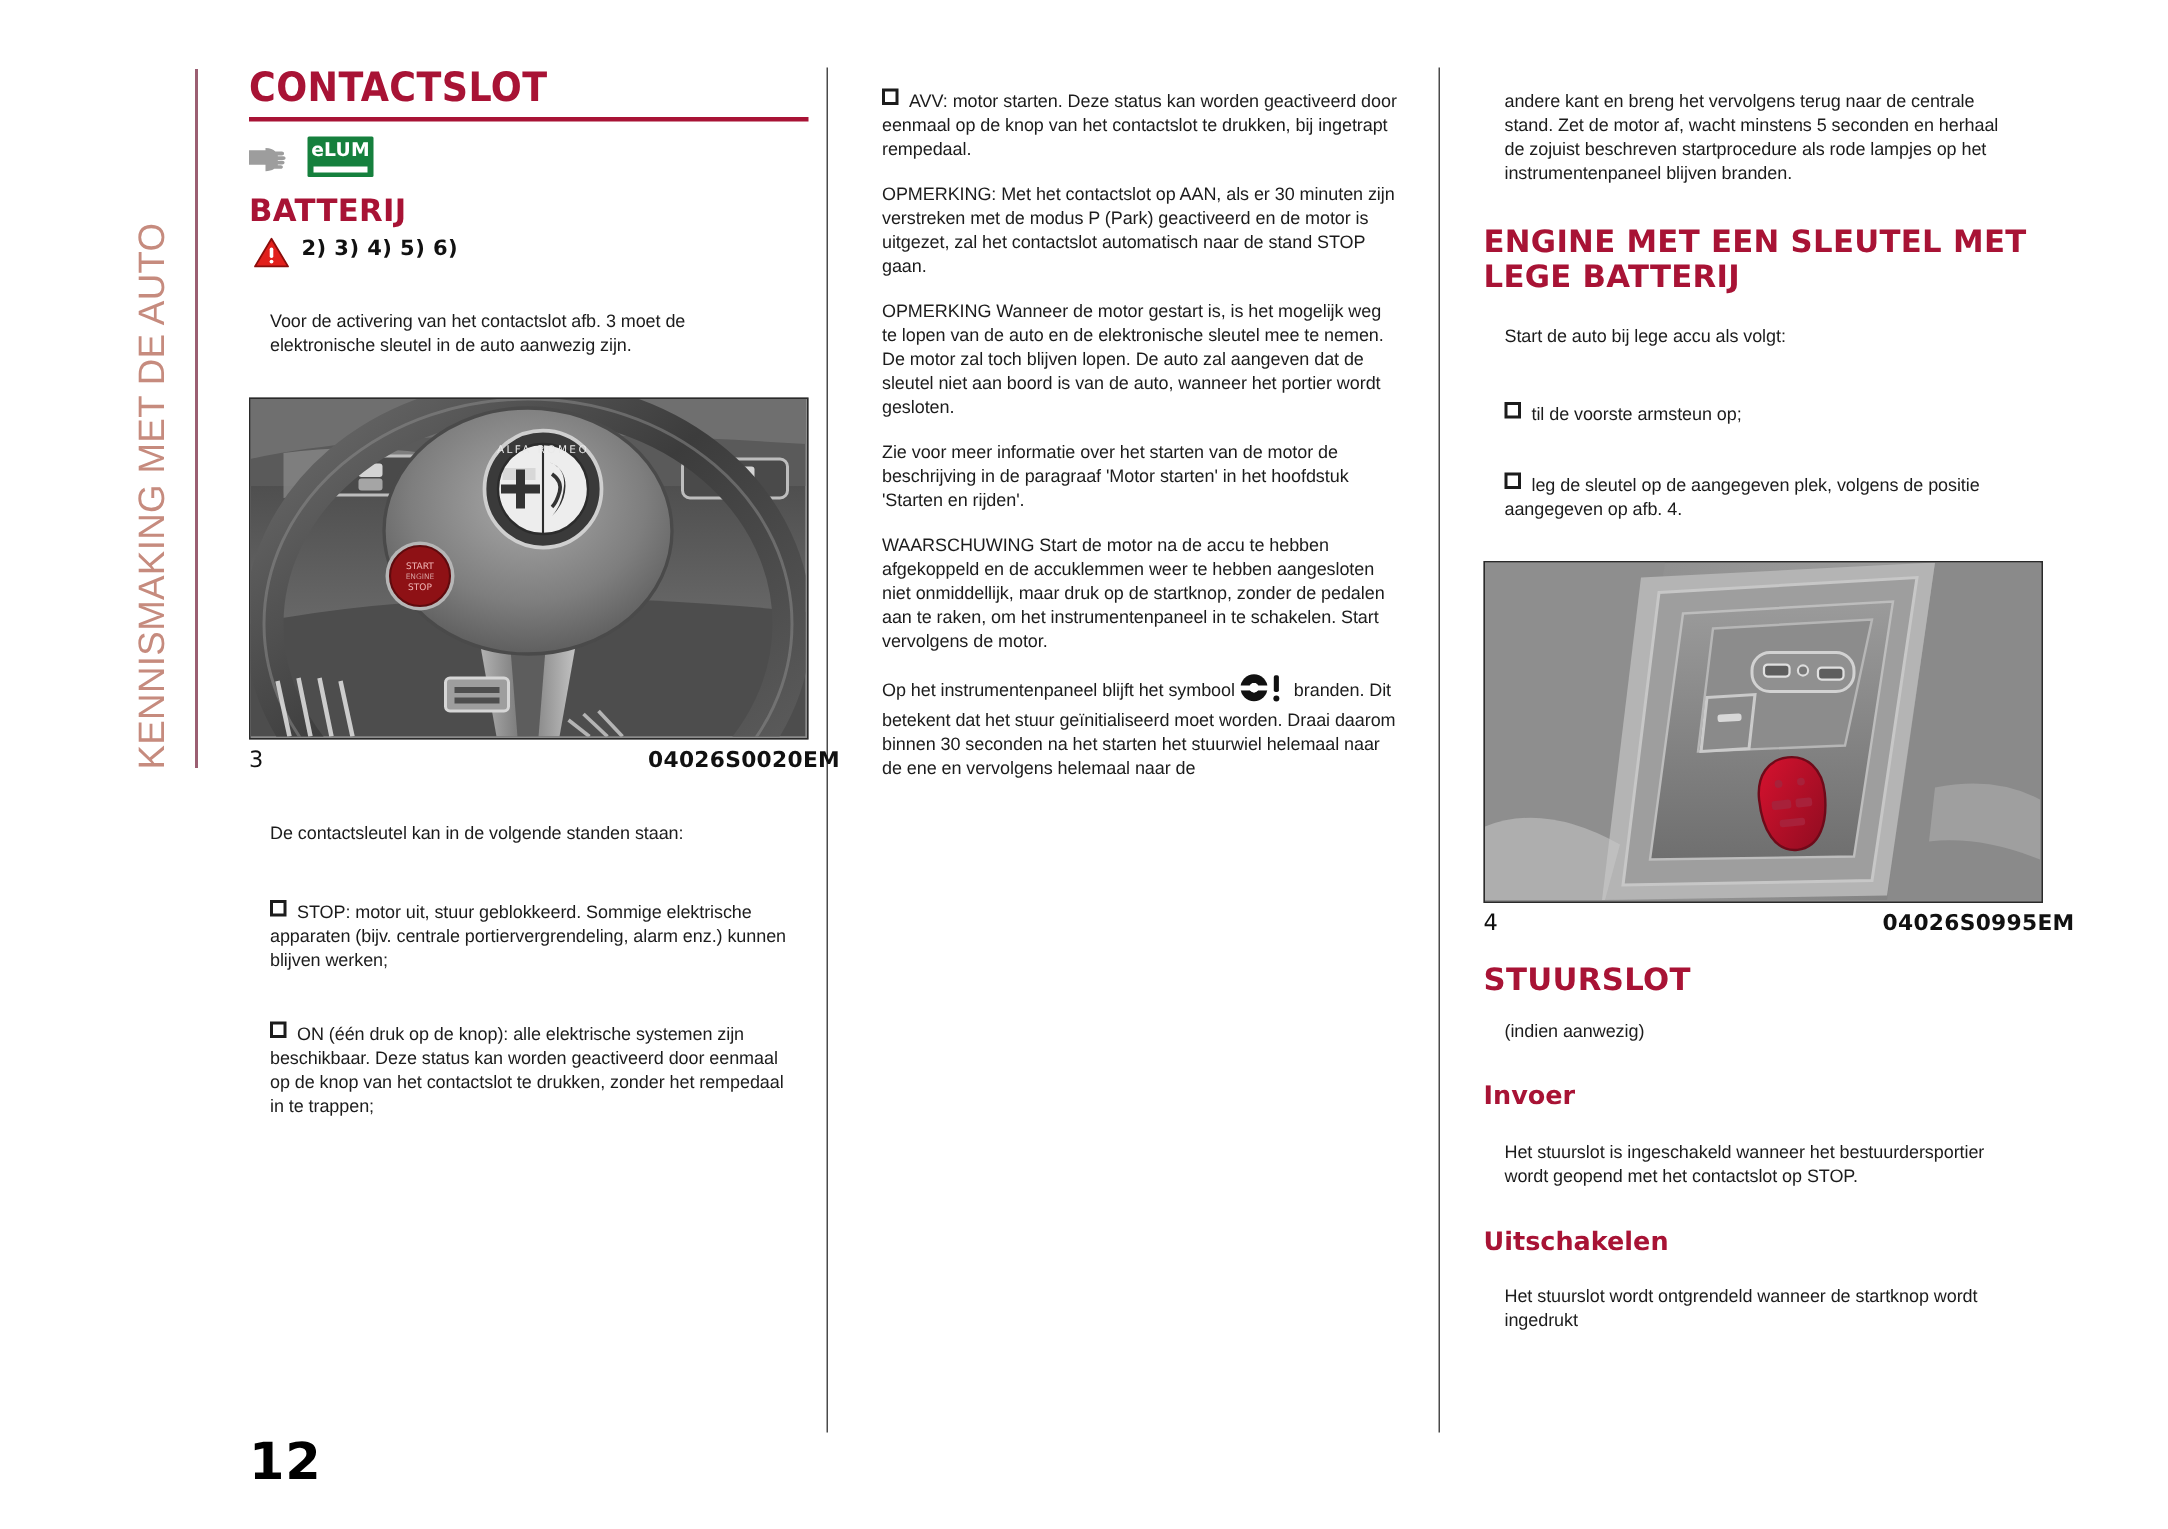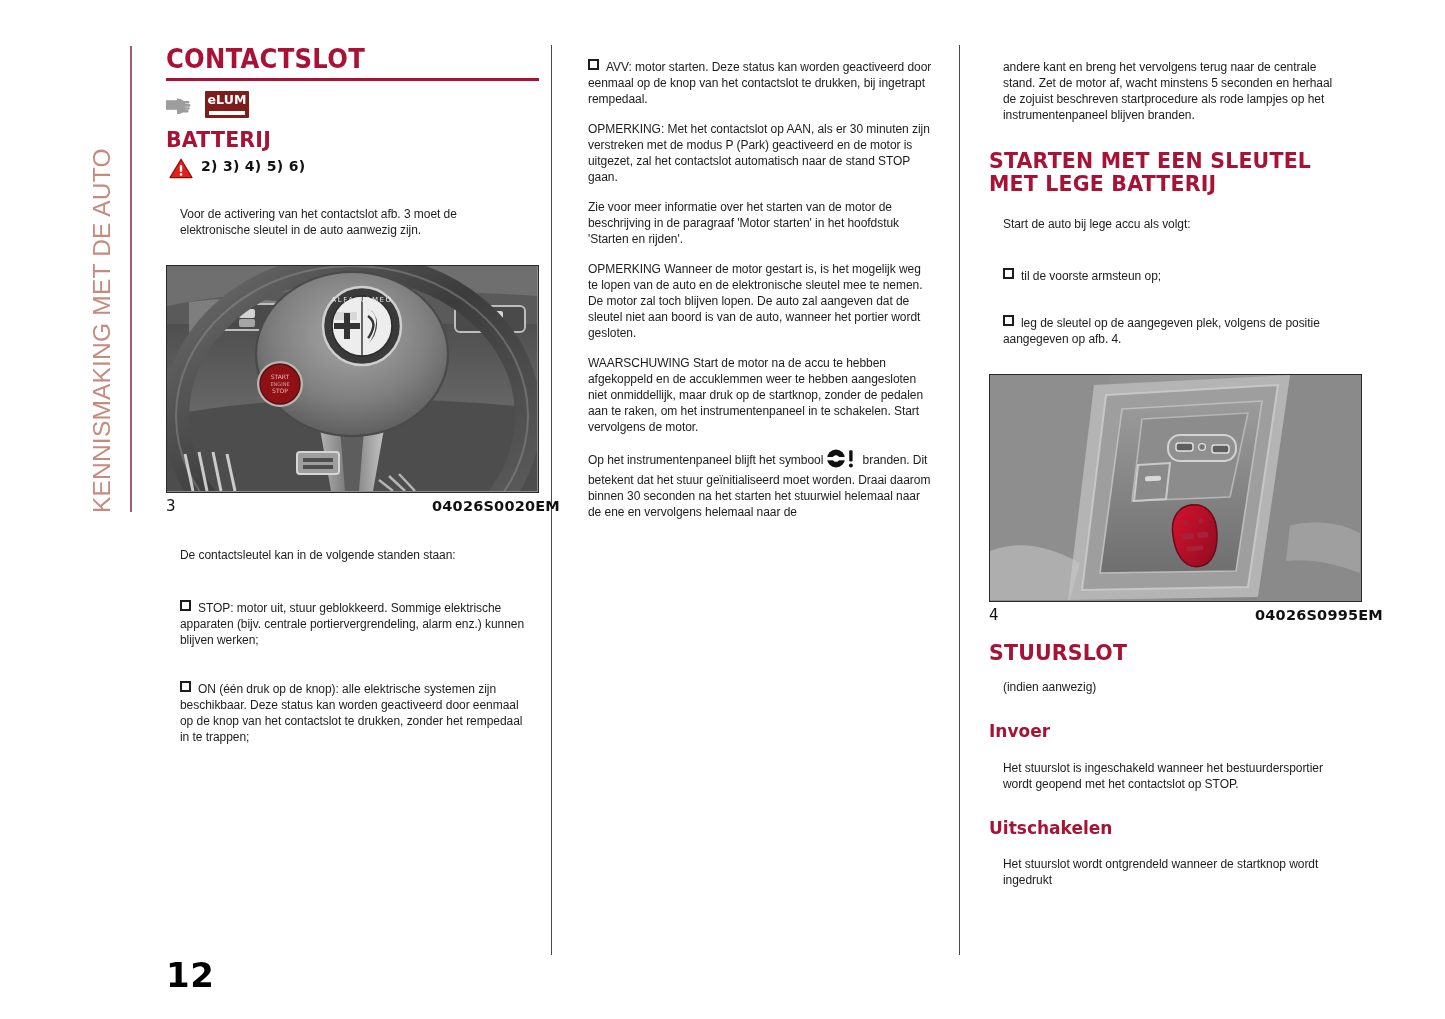--- a/index.html
+++ b/index.html
@@ -146,21 +146,21 @@
     height: 30px;
   }
   .hand-icon { display:block; }
   .elum-book {
     display: inline-flex;
     flex-direction: column;
     justify-content: flex-start;
     align-items: center;
     width: 44px;
     height: 27px;
-    background: #7f1d1d;
+    background: #15803d;
     border-radius: 1px;
     position: relative;
   }
   .elum-book .txt {
     color: #fff;
     font-size: 12.5px;
     font-weight: bold;
     letter-spacing: 0.1px;
     line-height: 17px;
     font-family: "DejaVu Sans", "Liberation Sans", sans-serif;
@@ -404,22 +404,22 @@
 
     <p class="body bullet-line"><span class="sq"></span><span>ON (één druk op de knop): alle elektrische systemen zijn beschikbaar. Deze status kan worden geactiveerd door eenmaal op de knop van het contactslot te drukken, zonder het rempedaal in te trappen;</span></p>
 
   </div>
 
   <div class="col" id="col2">
 
     <p class="body bullet-line"><span class="sq"></span><span>AVV: motor starten. Deze status kan worden geactiveerd door eenmaal op de knop van het contactslot te drukken, bij ingetrapt rempedaal.</span></p>
 
     <p class="body">OPMERKING: Met het contactslot op AAN, als er 30 minuten zijn verstreken met de modus P (Park) geactiveerd en de motor is uitgezet, zal het contactslot automatisch naar de stand STOP gaan.</p>
+    <p class="body">OPMERKING Wanneer de motor gestart is, is het mogelijk weg te lopen van de auto en de elektronische sleutel mee te nemen. De motor zal toch blijven lopen. De auto zal aangeven dat de sleutel niet aan boord is van de auto, wanneer het portier wordt gesloten.</p>
     <p class="body">Zie voor meer informatie over het starten van de motor de beschrijving in de paragraaf 'Motor starten' in het hoofdstuk 'Starten en rijden'.</p>
-    <p class="body">OPMERKING Wanneer de motor gestart is, is het mogelijk weg te lopen van de auto en de elektronische sleutel mee te nemen. De motor zal toch blijven lopen. De auto zal aangeven dat de sleutel niet aan boord is van de auto, wanneer het portier wordt gesloten.</p>
     <p class="body">WAARSCHUWING Start de motor na de accu te hebben afgekoppeld en de accuklemmen weer te hebben aangesloten niet onmiddellijk, maar druk op de startknop, zonder de pedalen aan te raken, om het instrumentenpaneel in te schakelen. Start vervolgens de motor.</p>
 
     <p class="body"><span>Op het instrumentenpaneel blijft het symbool</span><span class="sym-steer"><svg width="32" height="19" viewBox="0 0 32 19">
             <g fill="#111">
               <circle cx="11" cy="9.5" r="9"></circle>
               <circle cx="11" cy="9.5" r="3.1" fill="#fff"></circle>
               <rect x="1.6" y="8" width="18.8" height="3.3" fill="#fff"></rect>
               <circle cx="11" cy="9.5" r="3.1" fill="#fff"></circle>
               <rect x="24.2" y="1.2" width="3.4" height="11.2" rx="1.2"></rect>
               <circle cx="25.9" cy="16.6" r="2.0"></circle>
@@ -427,21 +427,21 @@
           </svg></span> <span>branden. Dit betekent dat het stuur geïnitialiseerd moet worden. Draai daarom binnen 30 seconden na het starten het stuurwiel helemaal naar de ene en vervolgens helemaal naar de</span></p>
 
   </div>
 
   <div class="col" id="col3">
 
     <p class="body">andere kant en breng het vervolgens terug naar de centrale stand. Zet de motor af, wacht minstens 5 seconden en herhaal de zojuist beschreven startprocedure als rode lampjes op het instrumentenpaneel blijven branden.</p>
 
     <div class="gap-m"></div>
 
-    <h2 class="sub-title">STARTEN MET EEN SLEUTEL MET LEGE BATTERIJ</h2>
+    <h2 class="sub-title">ENGINE MET EEN SLEUTEL MET LEGE BATTERIJ</h2>
 
     <div style="height:6px"></div>
 
     <p class="body">Start de auto bij lege accu als volgt:</p>
 
     <div style="height:8px"></div>
 
     <p class="body bullet-line"><span class="sq"></span><span>til de voorste armsteun op;</span></p>
 
     <div style="height:3px"></div>

